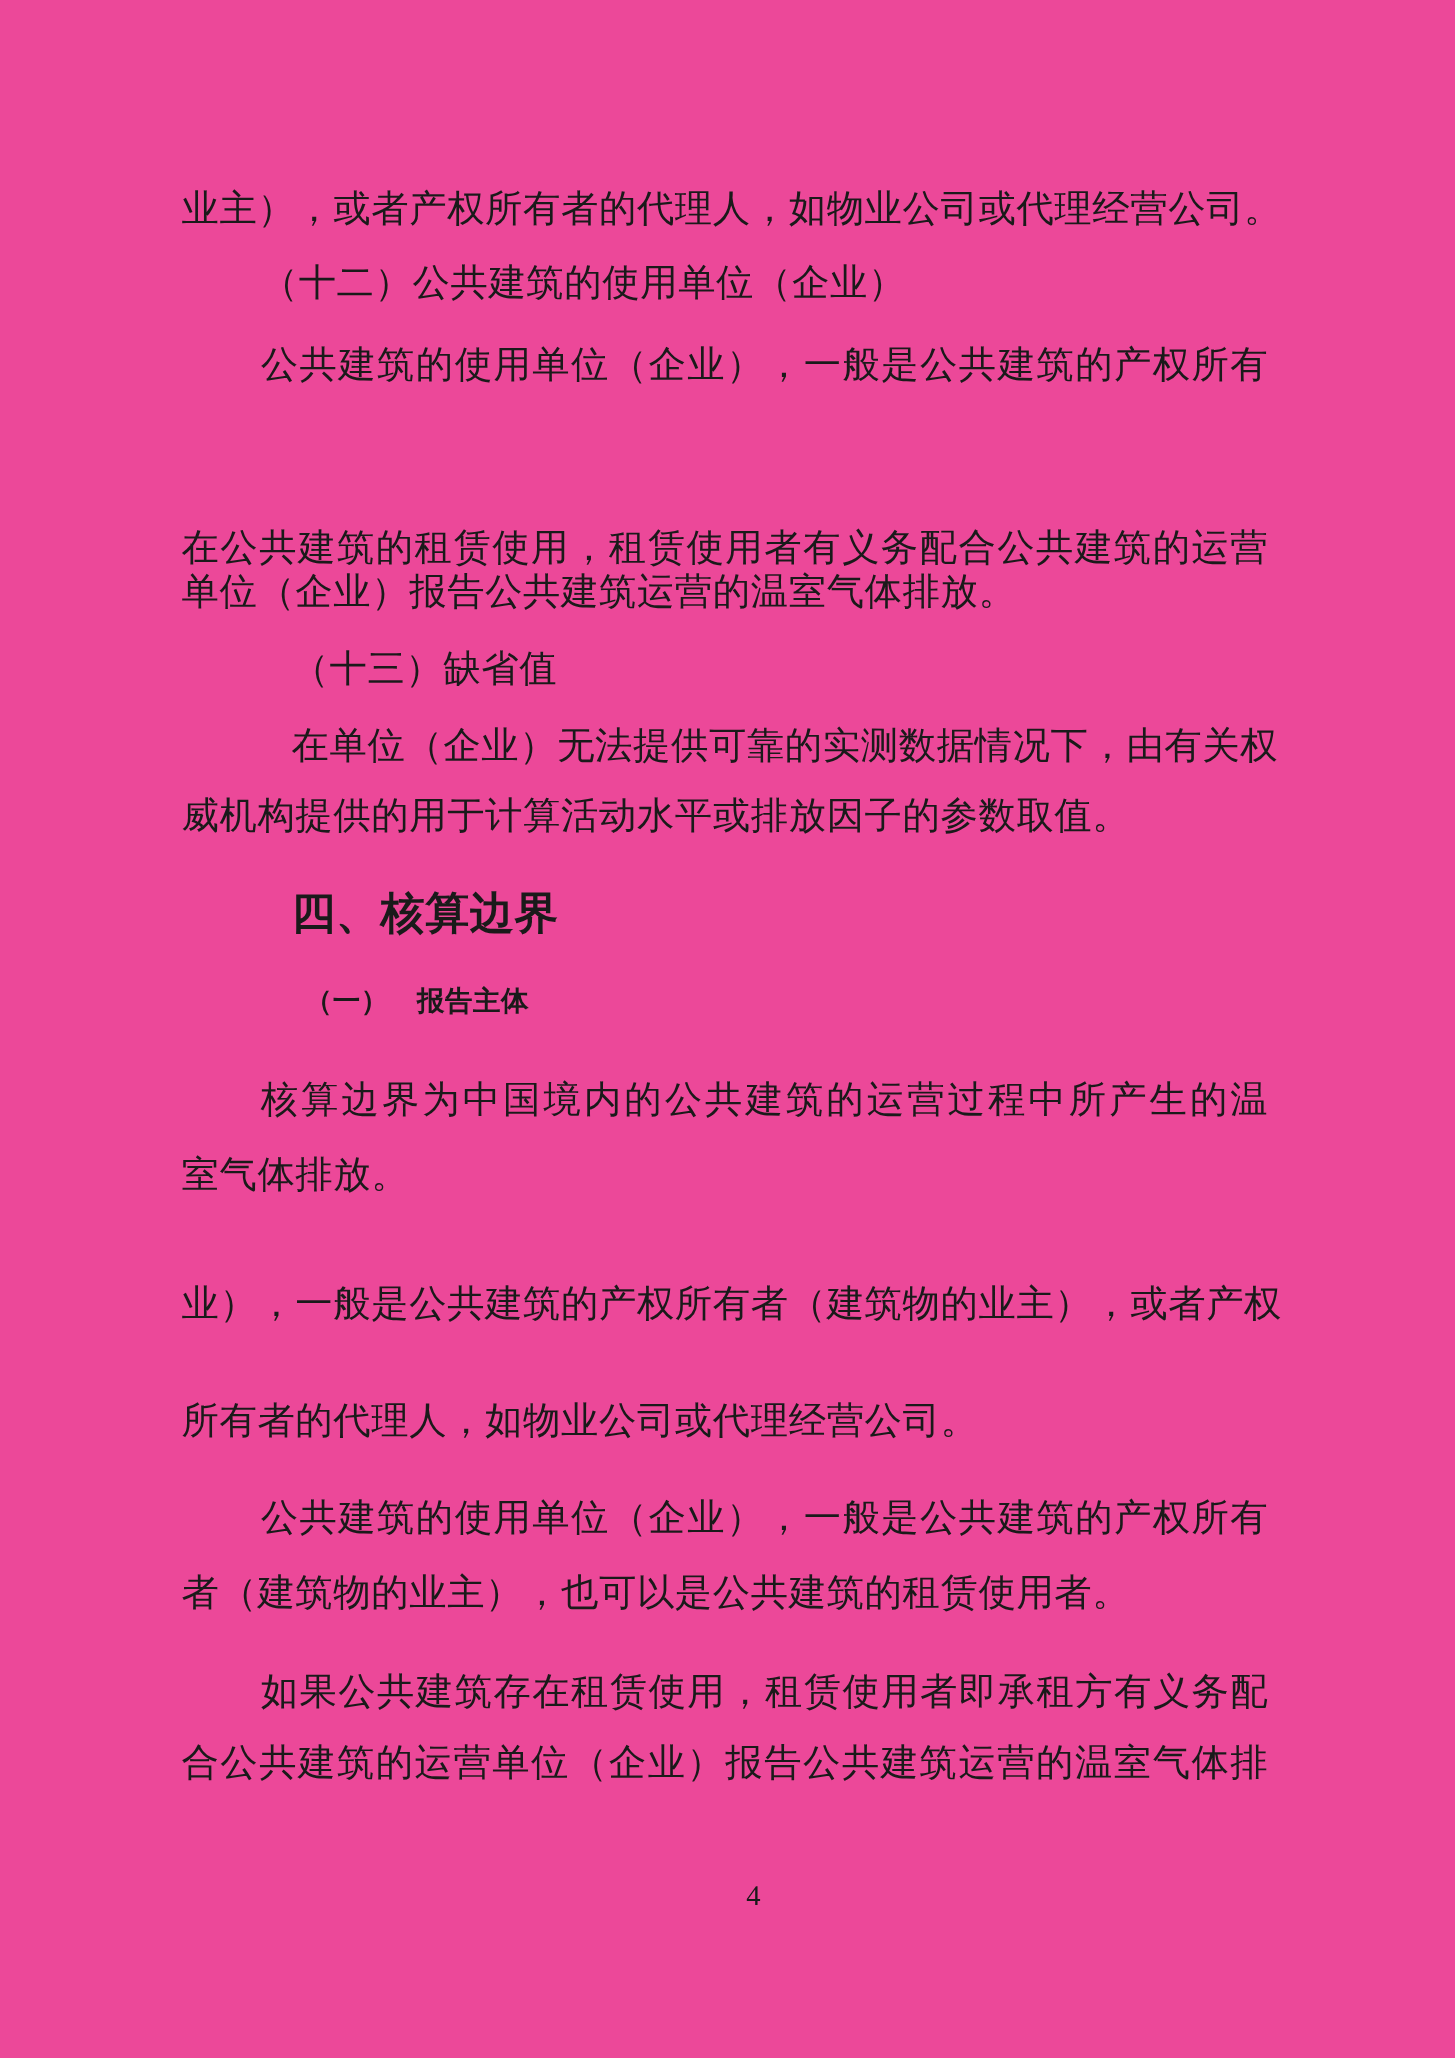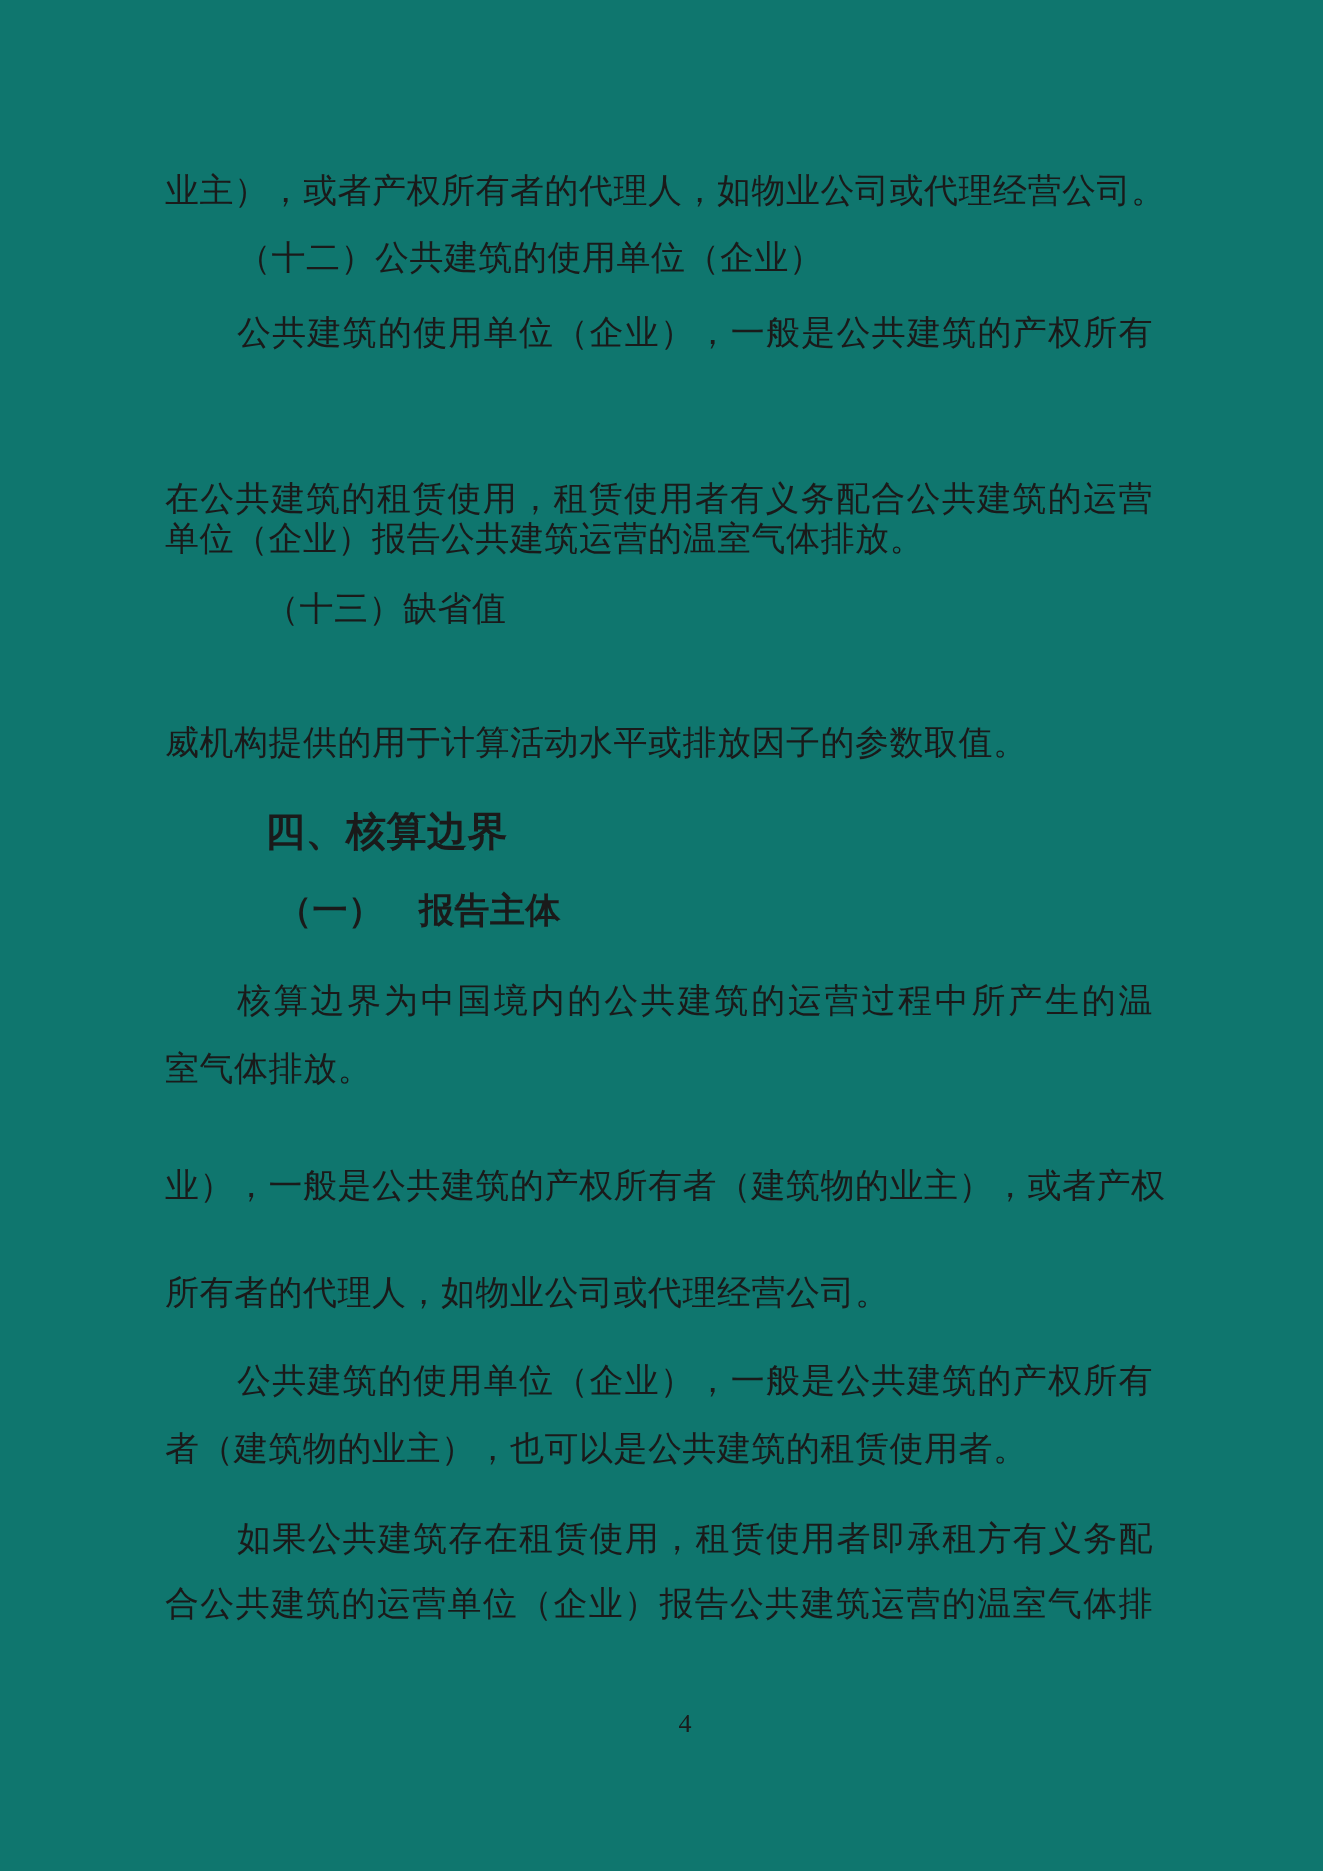--- a/index.html
+++ b/index.html
@@ -4,21 +4,21 @@
 <style>
   html, body {
     margin: 0;
     padding: 0;
     background: #ffffff;
   }
   .page {
     position: relative;
     width: 1323px;
     height: 1871px;
-    background: #0f766e;
+    background: #ec4899;
     overflow: hidden;
     font-family: "Liberation Serif", "DejaVu Serif", serif;
     color: #1a1a1a;
   }
   .line {
     position: absolute;
     left: 165px;
     width: 988px;
     height: 46px;
     box-sizing: border-box;
@@ -41,21 +41,21 @@
   .h-num {
     font-family: "Liberation Sans", "DejaVu Sans", sans-serif;
     font-weight: bold;
     padding-left: 100px;
     font-size: 40px;
   }
   
   .h-sub {
     font-weight: bold;
     padding-left: 112px;
-    font-size: 35px;
+    font-size: 25px;
   }
   .pagenum {
     position: absolute;
     top: 1708px;
     left: 575px;
     width: 220px;
     height: 32px;
     text-align: center;
     font-size: 26px;
     line-height: 32px;
@@ -65,20 +65,21 @@
 <body>
 
 <div class="page">
 
   <div class="line" style="top:170px">业主），或者产权所有者的代理人，如物业公司或代理经营公司。</div>
   <div class="line ind" style="top:237px">（十二）公共建筑的使用单位（企业）</div>
   <div class="line ind j" style="top:312px">公共建筑的使用单位（企业），一般是公共建筑的产权所有</div>
   <div class="line j" style="top:478px">在公共建筑的租赁使用，租赁使用者有义务配合公共建筑的运营</div>
   <div class="line" style="top:518px">单位（企业）报告公共建筑运营的温室气体排放。</div>
   <div class="line ind-lg" style="top:588px">（十三）缺省值</div>
+  <div class="line ind-lg j" style="top:658px">在单位（企业）无法提供可靠的实测数据情况下，由有关权</div>
   <div class="line" style="top:722px">威机构提供的用于计算活动水平或排放因子的参数取值。</div>
   <div class="line h-num" style="top:810px">四、核算边界</div>
   <div class="line h-sub" style="top:890px">（一）　报告主体</div>
   <div class="line ind j" style="top:980px">核算边界为中国境内的公共建筑的运营过程中所产生的温</div>
   <div class="line" style="top:1048px">室气体排放。</div>
   <div class="line j" style="top:1165px">业），一般是公共建筑的产权所有者（建筑物的业主），或者产权</div>
   <div class="line" style="top:1272px">所有者的代理人，如物业公司或代理经营公司。</div>
   <div class="line ind j" style="top:1360px">公共建筑的使用单位（企业），一般是公共建筑的产权所有</div>
   <div class="line" style="top:1428px">者（建筑物的业主），也可以是公共建筑的租赁使用者。</div>
   <div class="line ind j" style="top:1518px">如果公共建筑存在租赁使用，租赁使用者即承租方有义务配</div>

